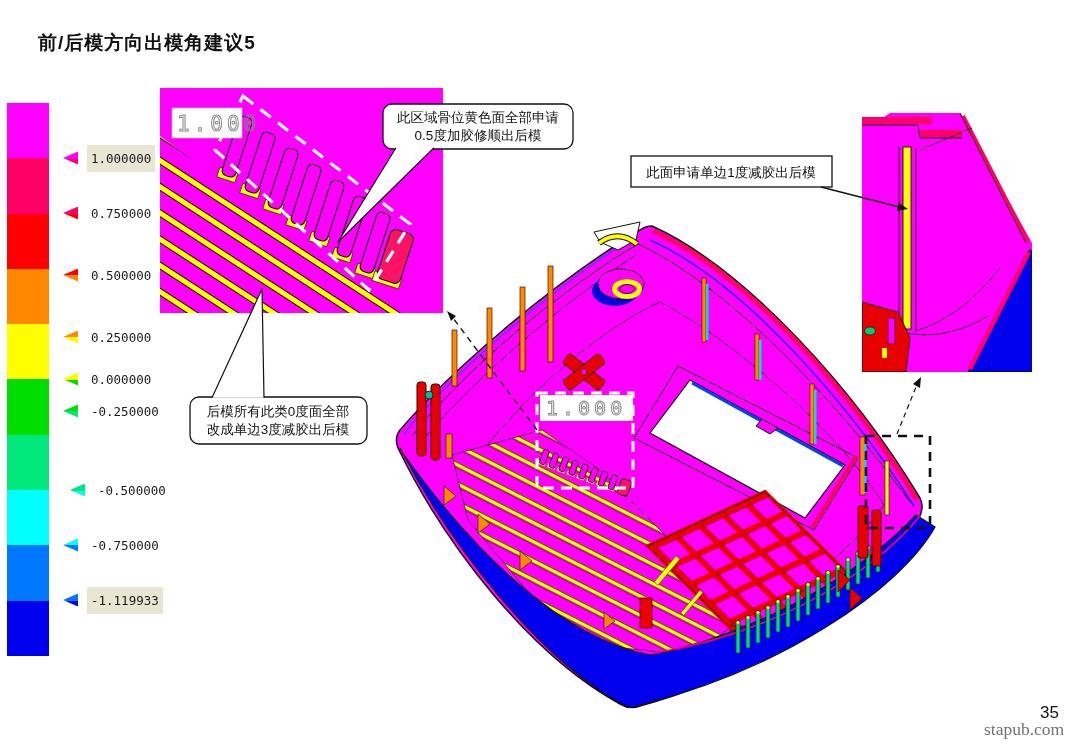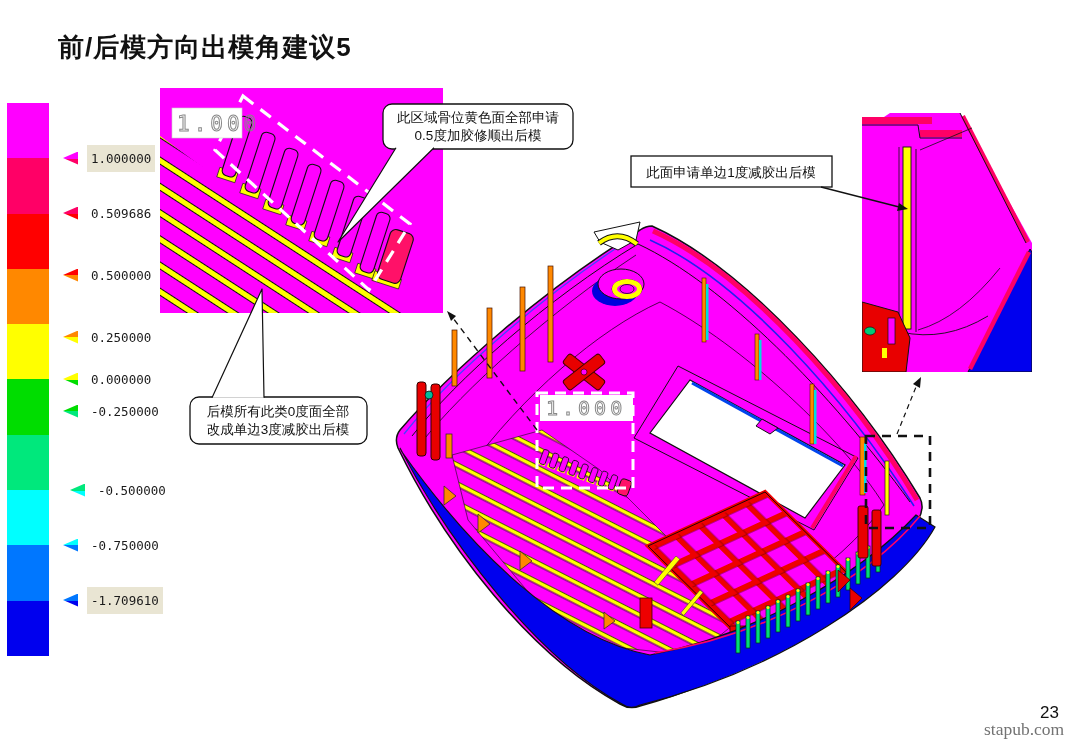--- a/index.html
+++ b/index.html
@@ -1,19 +1,19 @@
 <!DOCTYPE html>
 <html><head>
 <meta charset="utf-8">
 <style>
   html,body{margin:0;padding:0;background:#fff;}
   .stage{position:relative;width:1080px;height:748px;background:#ffffff;overflow:hidden;
          font-family:"Liberation Sans","DejaVu Sans",sans-serif;}
-  .title{position:absolute;left:38px;top:30px;font-size:26px;font-weight:bold;color:#111;
-         letter-spacing:1px;margin-left:20px;}
+  .title{position:absolute;left:38px;top:30px;font-size:19px;font-weight:bold;color:#111;
+         letter-spacing:1px;}
   
   .cbar{position:absolute;left:7px;top:103px;width:42px;height:553px;}
   .cbar div{width:42px;height:55.3px;}
   .lrow{position:absolute;display:flex;align-items:center;gap:9px;height:18px;}
   .arw{width:15px;height:13px;display:inline-block;
        clip-path:polygon(100% 0,0 50%,100% 100%);}
   .a0{background:linear-gradient(#FF00FF 50%,#FF0066 50%);}
   .a1{background:linear-gradient(#FF0066 50%,#FF0000 50%);}
   .a2{background:linear-gradient(#FF0000 50%,#FF8800 50%);}
   .a3{background:linear-gradient(#FF8800 50%,#FFFF00 50%);}
@@ -50,21 +50,21 @@
     <div style="background:#0077FF"></div>
     <div style="background:#0000EE"></div>
   </div>
 
   <div class="lrow" style="left:63px;top:149px">
     <span class="arw a0"></span>
     <span class="lval hl">1.000000</span>
     </div>
   <div class="lrow" style="left:63px;top:204px">
     <span class="arw a1"></span>
-    <span class="lval">0.509686</span>
+    <span class="lval">0.750000</span>
     </div>
   <div class="lrow" style="left:63px;top:266px">
     <span class="arw a2"></span>
     <span class="lval">0.500000</span>
     </div>
   <div class="lrow" style="left:63px;top:328px">
     <span class="arw a3"></span>
     <span class="lval">0.250000</span>
     </div>
   <div class="lrow" style="left:63px;top:370px">
@@ -78,21 +78,21 @@
   <div class="lrow" style="left:70px;top:481px">
     <span class="arw a6"></span>
     <span class="lval">-0.500000</span>
     </div>
   <div class="lrow" style="left:63px;top:536px">
     <span class="arw a7"></span>
     <span class="lval">-0.750000</span>
     </div>
   <div class="lrow" style="left:63px;top:591px">
     <span class="arw a8"></span>
-    <span class="lval hl">-1.709610</span>
+    <span class="lval hl">-1.119933</span>
     </div>
 
   <svg width="1080" height="748" viewBox="0 0 1080 748" style="position:absolute;left:0;top:0">
     <defs>
       <clipPath id="clipD1">
           <rect x="160" y="88" width="283" height="225"></rect>
         </clipPath>
       <clipPath id="clipD2">
           <rect x="862" y="113" width="170" height="259"></rect>
         </clipPath>
@@ -368,15 +368,15 @@
     </g>
 
     <g>
       <rect x="190" y="397" width="177" height="47" rx="9" fill="#FFFFFF" stroke="#111" stroke-width="1.3"></rect>
       <path d="M212,397.8 L262,289 L264,397.8" fill="#FFFFFF" stroke="#111" stroke-width="1.2" stroke-linejoin="round"></path>
       <text class="callout" x="278" y="416" text-anchor="middle">后模所有此类0度面全部</text>
       <text class="callout" x="278" y="434" text-anchor="middle">改成单边3度减胶出后模</text>
     </g>
   </svg>
 
-  <div class="footer-num">23</div>
+  <div class="footer-num">35</div>
   <div class="watermark">stapub.com</div>
 </div>
 
 </body></html>

